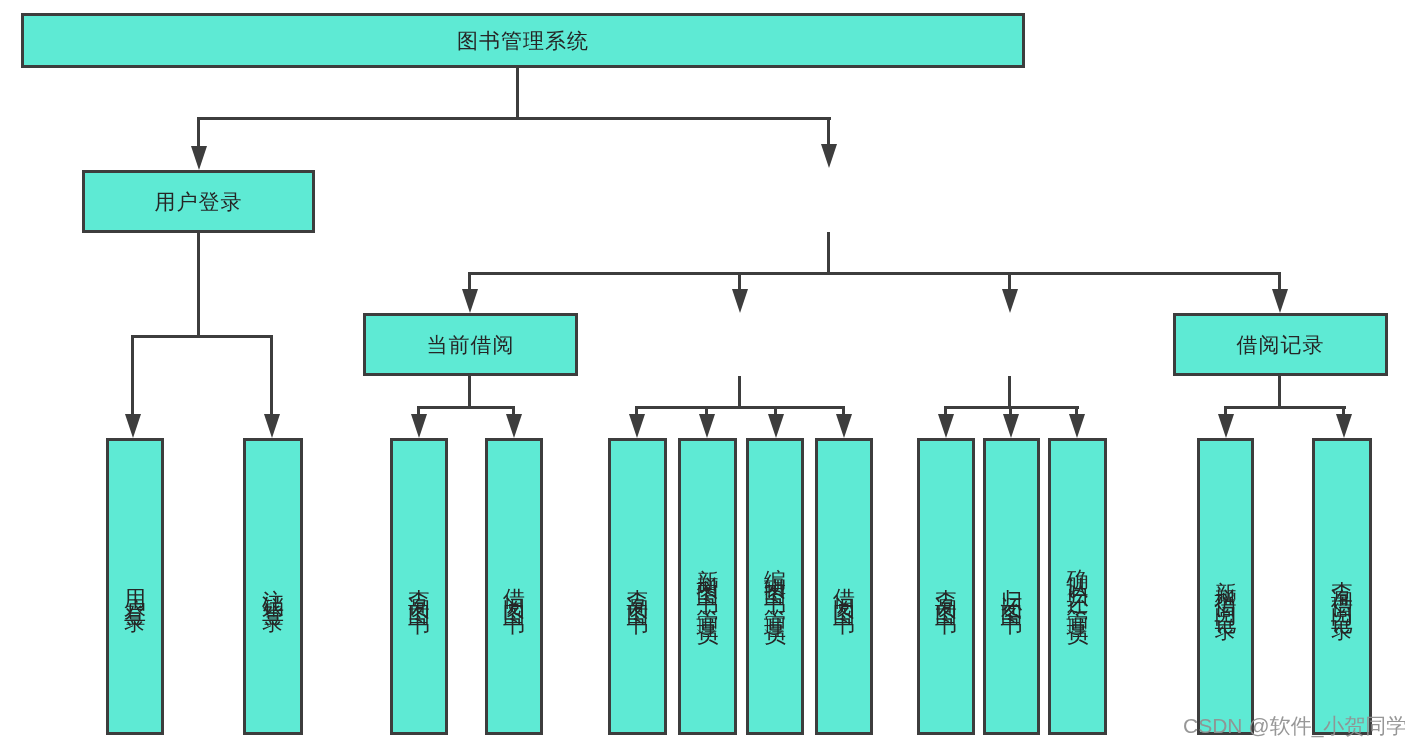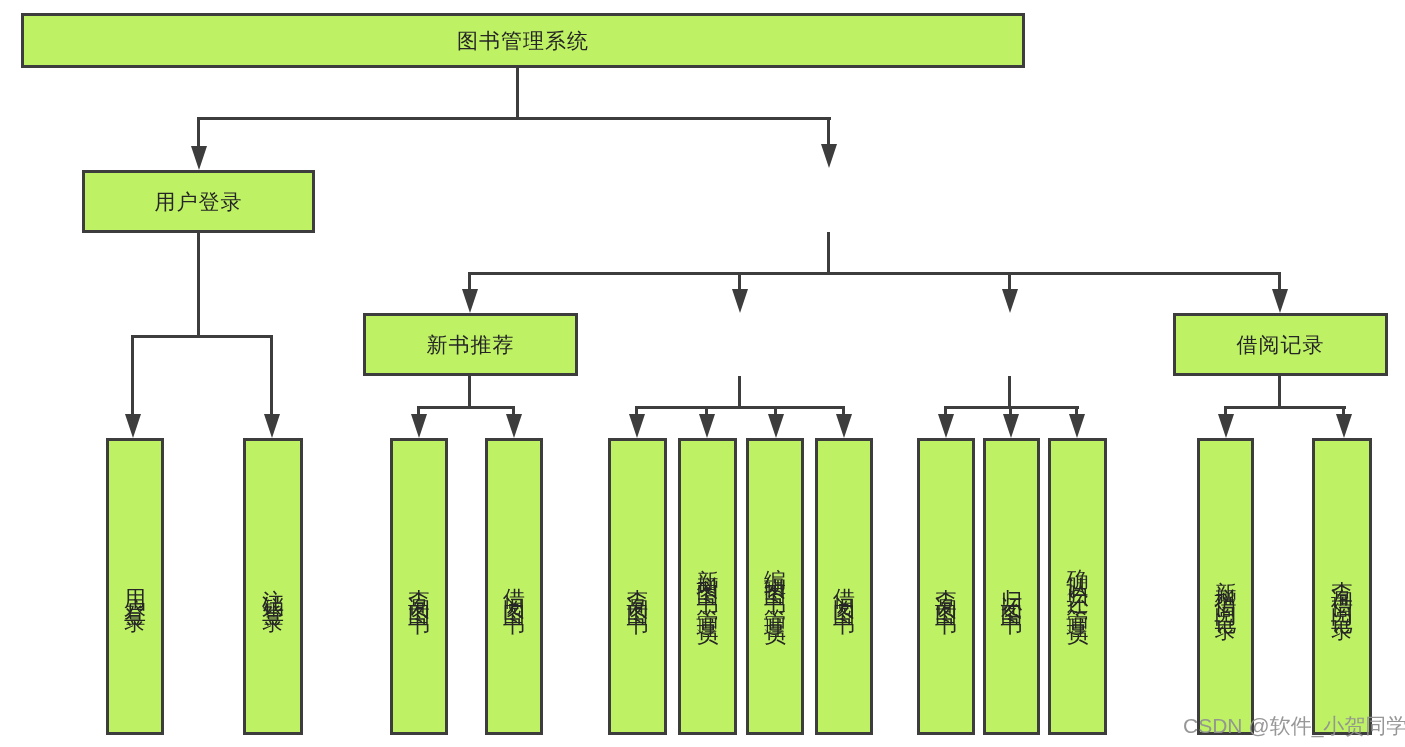--- a/index.html
+++ b/index.html
@@ -1,21 +1,21 @@
 <!DOCTYPE html>
 <html><head>
 <meta charset="utf-8">
 <style>
   html,body{margin:0;padding:0;background:#ffffff;}
   #canvas{
     position:relative;width:1405px;height:747px;background:#ffffff;overflow:hidden;
     font-family:"Liberation Sans","DejaVu Sans",sans-serif;color:#262626;
   }
   .box{
-    position:absolute;box-sizing:border-box;border:3px solid #3d3d3d;background:#bef264;
+    position:absolute;box-sizing:border-box;border:3px solid #3d3d3d;background:#5eead4;
     display:flex;align-items:center;justify-content:center;
   }
   .hbox span{font-size:21px;letter-spacing:1px;white-space:nowrap;}
   .leaf{top:438px;height:297px;}
   .leaf .vtext{
     writing-mode:vertical-rl;text-orientation:mixed;
     font-size:22px;letter-spacing:8px;line-height:1;
   }
   .hline{position:absolute;height:3px;background:#3d3d3d;}
   .vline{position:absolute;width:3px;background:#3d3d3d;}
@@ -61,21 +61,21 @@
   <div class="vline" style="left:468px;top:272px;height:20px"></div>
   <div class="arrow" style="left:462px;top:289px"></div>
   <div class="vline" style="left:738px;top:272px;height:20px"></div>
   <div class="arrow" style="left:732px;top:289px"></div>
   <div class="vline" style="left:1008px;top:272px;height:20px"></div>
   <div class="arrow" style="left:1002px;top:289px"></div>
   <div class="vline" style="left:1278px;top:272px;height:20px"></div>
   <div class="arrow" style="left:1272px;top:289px"></div>
 
   <div class="box hbox" style="left:363px;top:313px;width:215px;height:63px">
-    <span>新书推荐</span>
+    <span>当前借阅</span>
   </div>
   <div class="box hbox" style="left:1173px;top:313px;width:215px;height:63px">
     <span>借阅记录</span>
   </div>
 
   <div class="vline" style="left:468px;top:376px;height:33px"></div>
   <div class="hline" style="left:417px;top:406px;width:98px"></div>
   <div class="vline" style="left:417px;top:406px;height:11px"></div>
   <div class="arrow" style="left:411px;top:414px"></div>
   <div class="vline" style="left:512px;top:406px;height:11px"></div>

